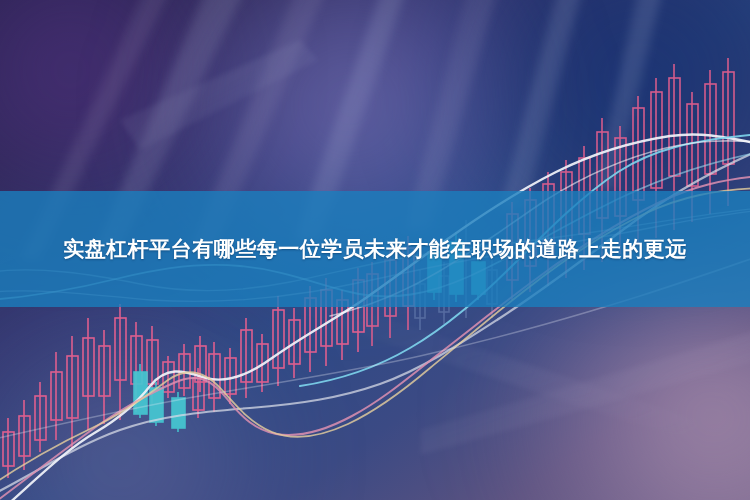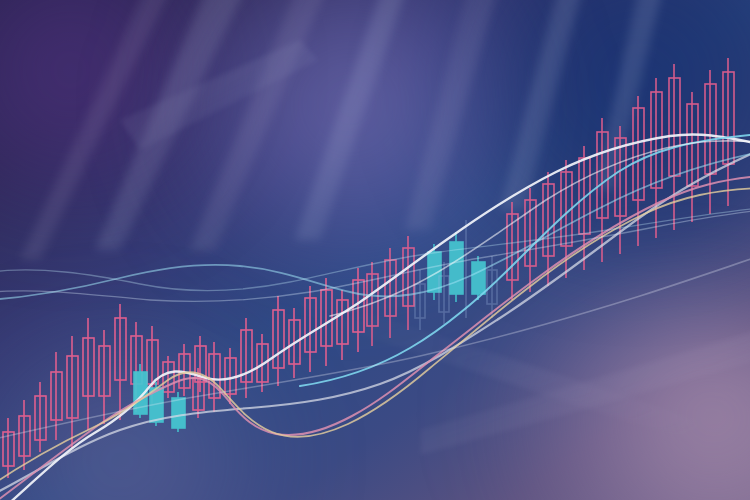--- a/index.html
+++ b/index.html
@@ -332,14 +332,17 @@
         </g>
 
         <g stroke-opacity="0.32" stroke-width="1.6">
           <path d="M -10,440 C 60,424 130,408 200,396 C 280,382 350,372 420,356
                    C 500,338 570,318 640,296 C 690,280 730,266 760,256" stroke="#e3e7f2"></path>
         </g>
       </g>
     </g>
   </svg>
 
+  <div class="banner" style="top:191px;height:116px;">
+    <div class="banner-text">实盘杠杆平台有哪些每一位学员未来才能在职场的道路上走的更远</div>
+  </div>
 
 </div>
 
 </body></html>

